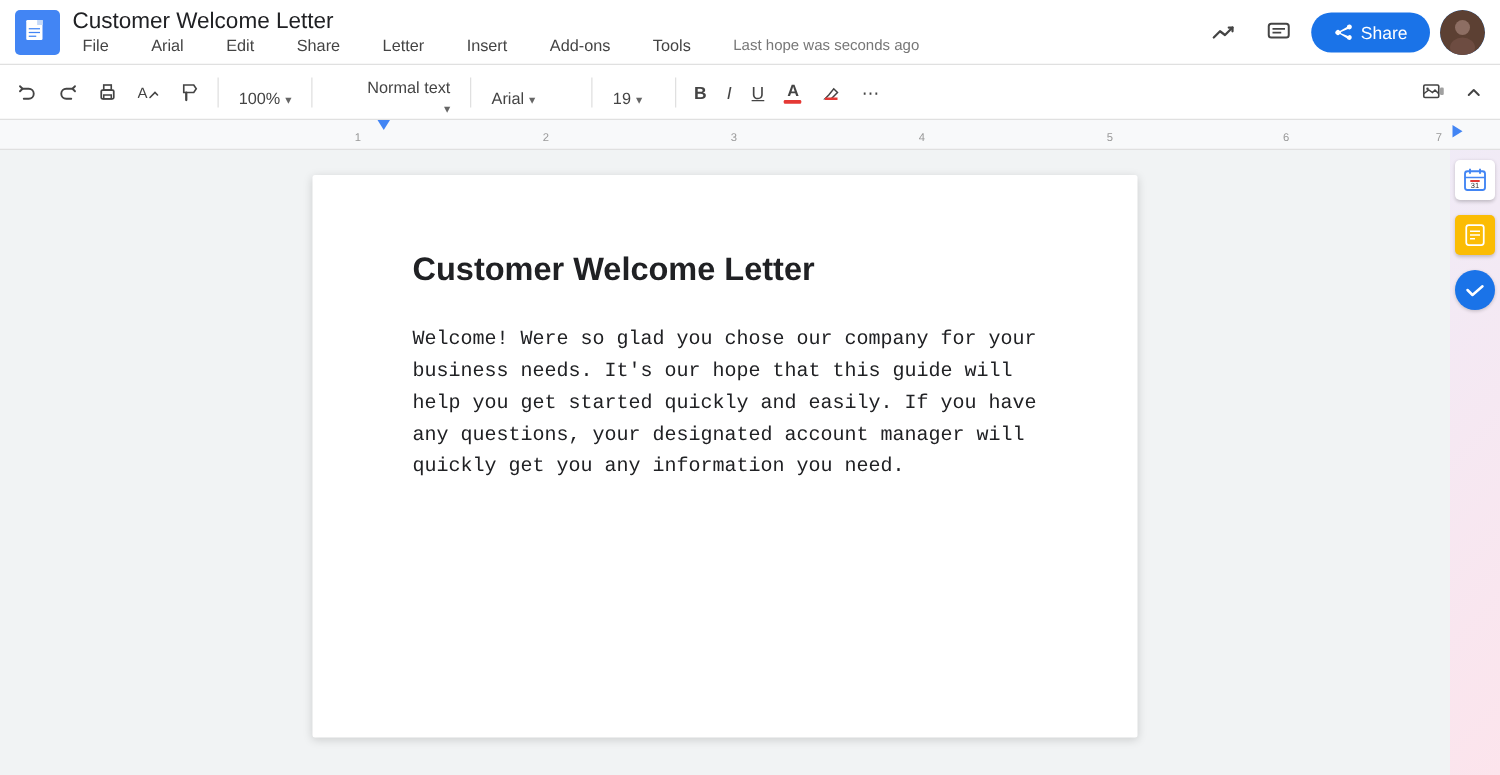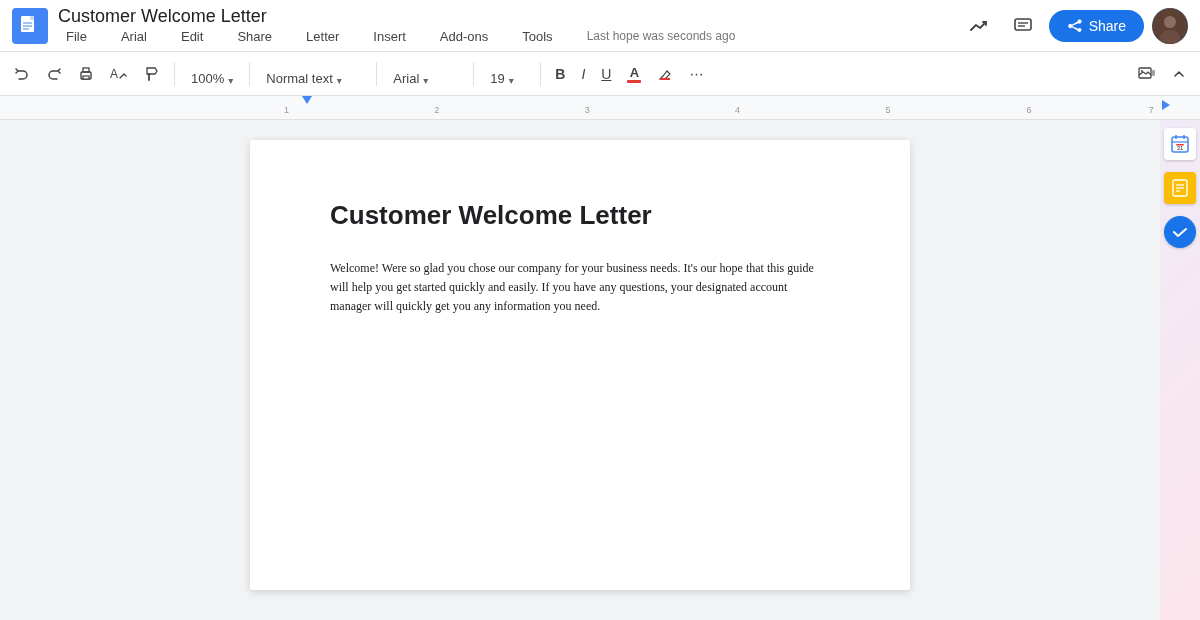--- a/index.html
+++ b/index.html
@@ -199,24 +199,24 @@
       border-radius: 2px;
     }
     .page-title {
       font-size: 26px;
       font-weight: 700;
       color: #202124;
       margin-bottom: 28px;
       font-family: Arial, sans-serif;
     }
     .page-body {
-      font-size: 12px;
+      font-size: 16px;
       line-height: 1.6;
       color: #202124;
-      font-family: Liberation Serif, serif;
+      font-family: Liberation Mono, monospace;
     }
 
     
     .right-sidebar {
       width: 40px;
       background: transparent;
       display: flex;
       flex-direction: column;
       align-items: center;
       padding: 8px 0;
@@ -341,21 +341,21 @@
     </svg>
   </button>
   <div class="toolbar-divider"></div>
 
   <button class="toolbar-select">
     <span>100%</span>
     <span class="chevron">▾</span>
   </button>
   <div class="toolbar-divider"></div>
 
-  <button class="toolbar-select" style="min-width:110px;">
+  <button class="toolbar-select" style="min-width:110px;flex-direction:column;">
     <span>Normal text</span>
     <span class="chevron">▾</span>
   </button>
   <div class="toolbar-divider"></div>
 
   <button class="toolbar-select" style="min-width:80px;">
     <span>Arial</span>
     <span class="chevron">▾</span>
   </button>
   <div class="toolbar-divider"></div>

